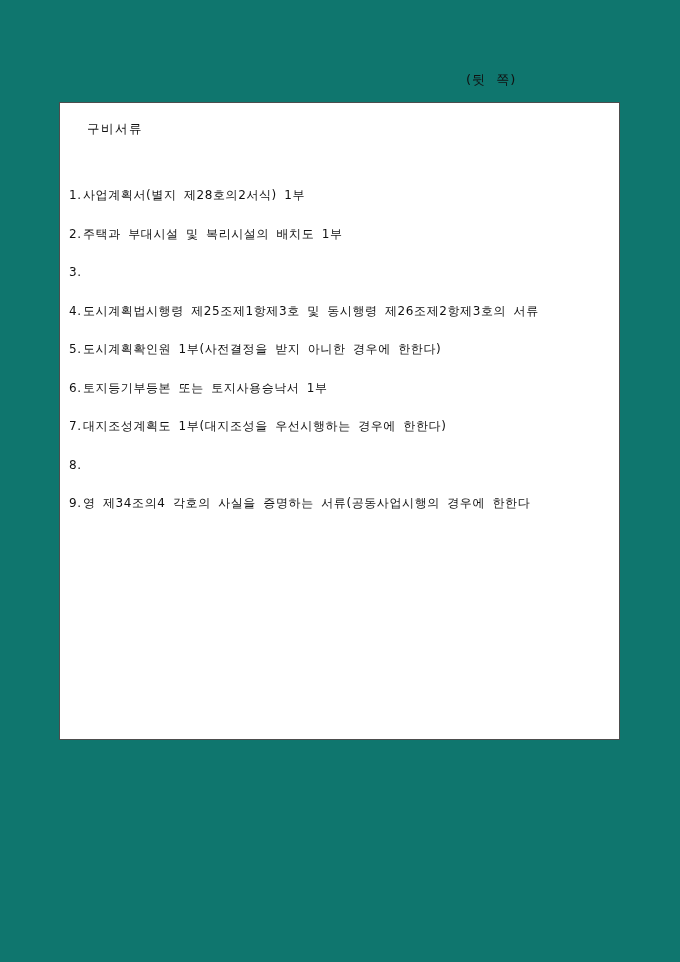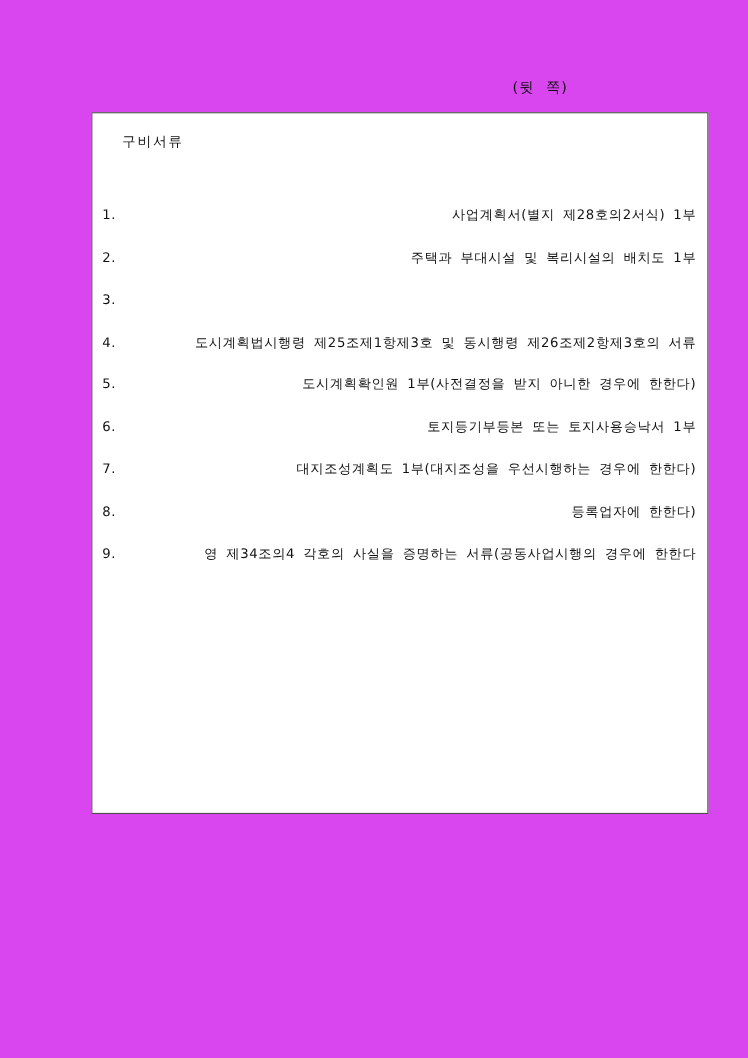--- a/index.html
+++ b/index.html
@@ -5,21 +5,21 @@
   * { margin: 0; padding: 0; box-sizing: border-box; }
   html, body {
     width: 680px;
     background: #ffffff;
     font-family: "DejaVu Sans", sans-serif;
   }
   .page {
     position: relative;
     width: 680px;
     height: 962px;
-    background: #d946ef;
+    background: #0f766e;
     color: #1a1a1a;
     overflow: hidden;
   }
   .corner {
     position: absolute;
     top: 71px;
     left: 466px;
     font-size: 13px;
     letter-spacing: 1px;
     white-space: pre;
@@ -27,21 +27,20 @@
   }
   .box {
     position: absolute;
     top: 102px;
     left: 59px;
     width: 561px;
     height: 638px;
     border: 1px solid #4d4d4d;
     background: #ffffff;
     padding: 18px 10px 0 9px;
-    margin-left: 24px;
   }
   .heading {
     padding-left: 18px;
     font-size: 12.5px;
     letter-spacing: 1.5px;
     color: #111111;
     margin-bottom: 47px;
   }
   ol.items {
     list-style: none;
@@ -58,21 +57,20 @@
   }
   li.item .num {
     flex: 0 0 14px;
     white-space: nowrap;
   }
   li.item .lines {
     flex: 1;
   }
   .line {
     white-space: pre-wrap;
-    text-align: right;
   }
 </style>
 </head>
 <body>
 
 <div class="page">
   <div class="corner">(뒷  쪽)</div>
 
   <div class="box">
     <div class="heading">구비서류</div>
@@ -122,21 +120,20 @@
   <li class="item">
     <span class="num">7.</span>
     <span class="lines">
             <div class="line">대지조성계획도 1부(대지조성을 우선시행하는 경우에 한한다)</div>
           </span>
   </li>
 
   <li class="item">
     <span class="num">8.</span>
     <span class="lines">
-            <div class="line">등록업자에 한한다)</div>
           </span>
   </li>
 
   <li class="item">
     <span class="num">9.</span>
     <span class="lines">
             <div class="line">영 제34조의4 각호의 사실을 증명하는 서류(공동사업시행의 경우에 한한다</div>
           </span>
   </li>
 </ol>

